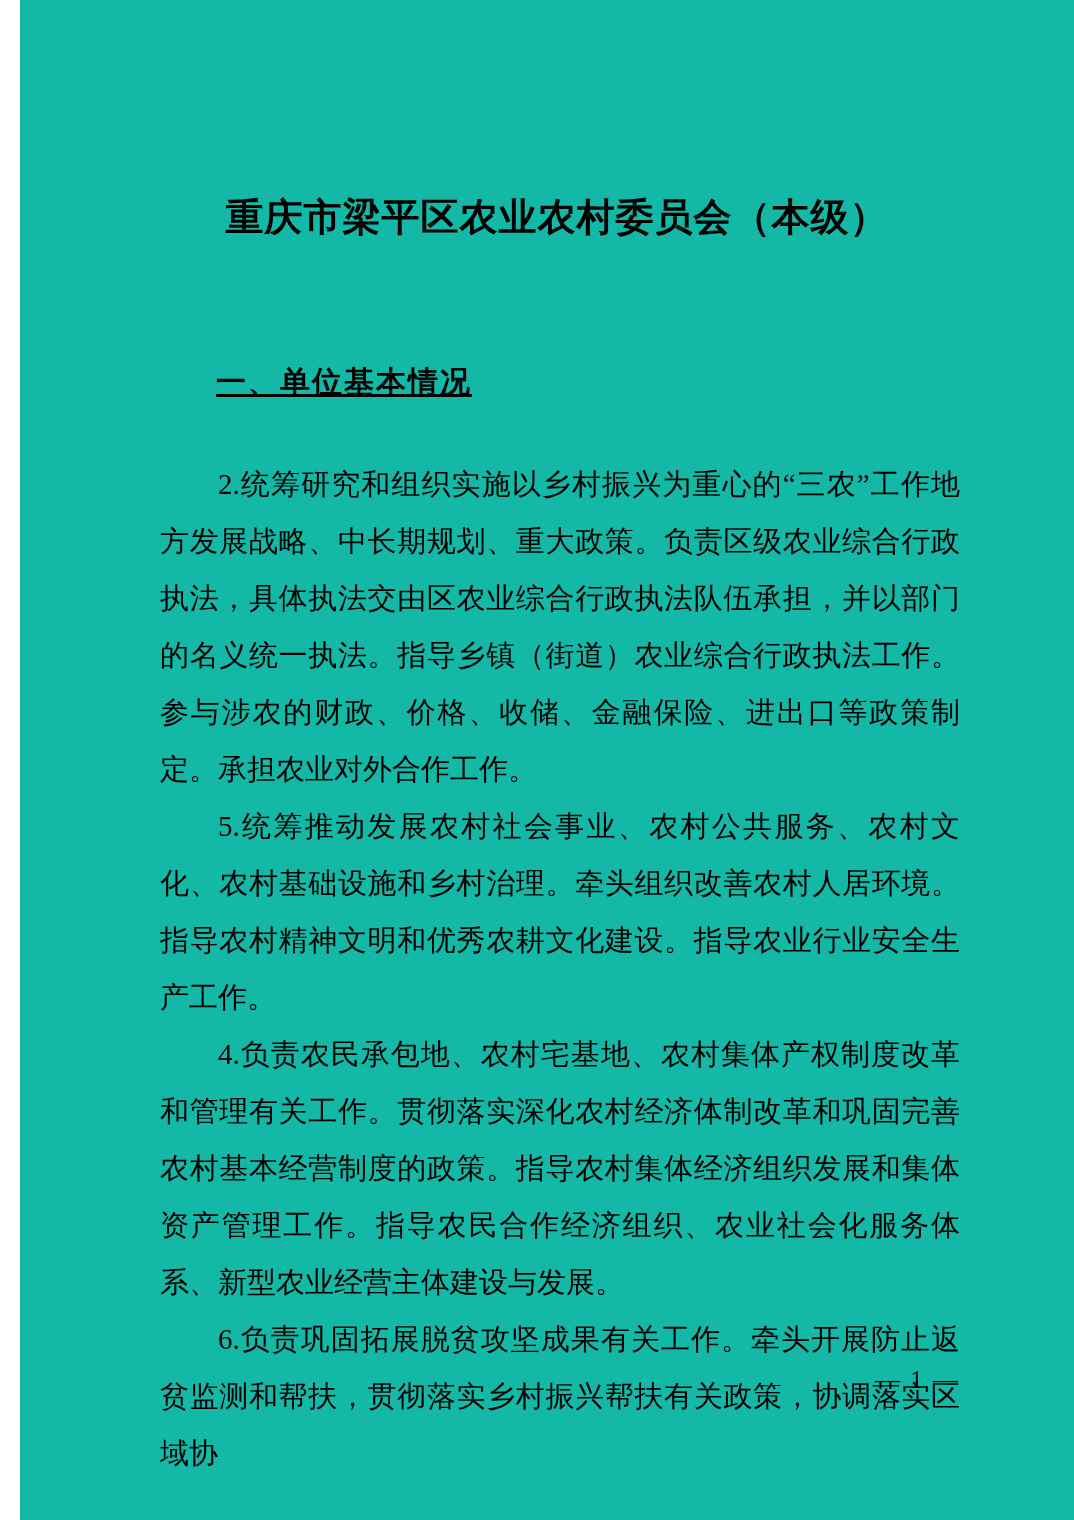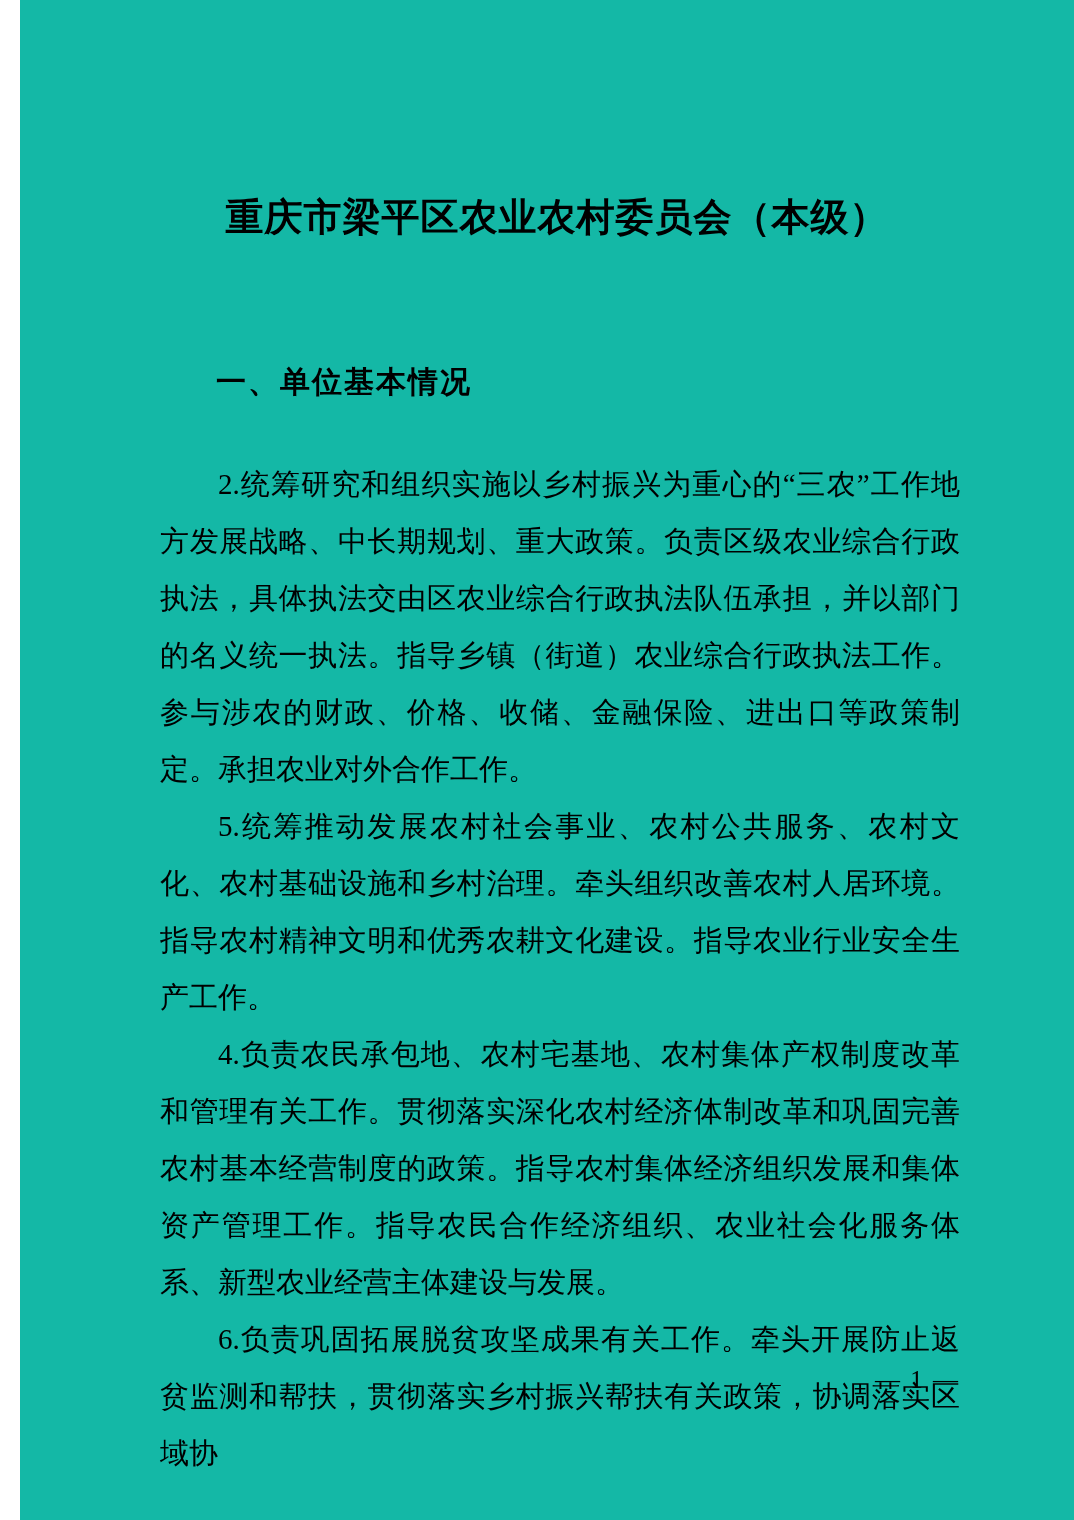--- a/index.html
+++ b/index.html
@@ -32,20 +32,21 @@
   }
   .section-heading {
     position: absolute;
     top: 362px;
     left: 196px;
     font-family: "Liberation Sans", sans-serif;
     font-weight: bold;
     font-size: 30px;
     letter-spacing: 2px;
     white-space: nowrap;
+    text-decoration: underline;
   }
   .subsection-heading {
     position: absolute;
     top: 423px;
     left: 192px;
     font-family: "Liberation Serif", serif;
     font-size: 28px;
     letter-spacing: 5px;
     white-space: nowrap;
   }

